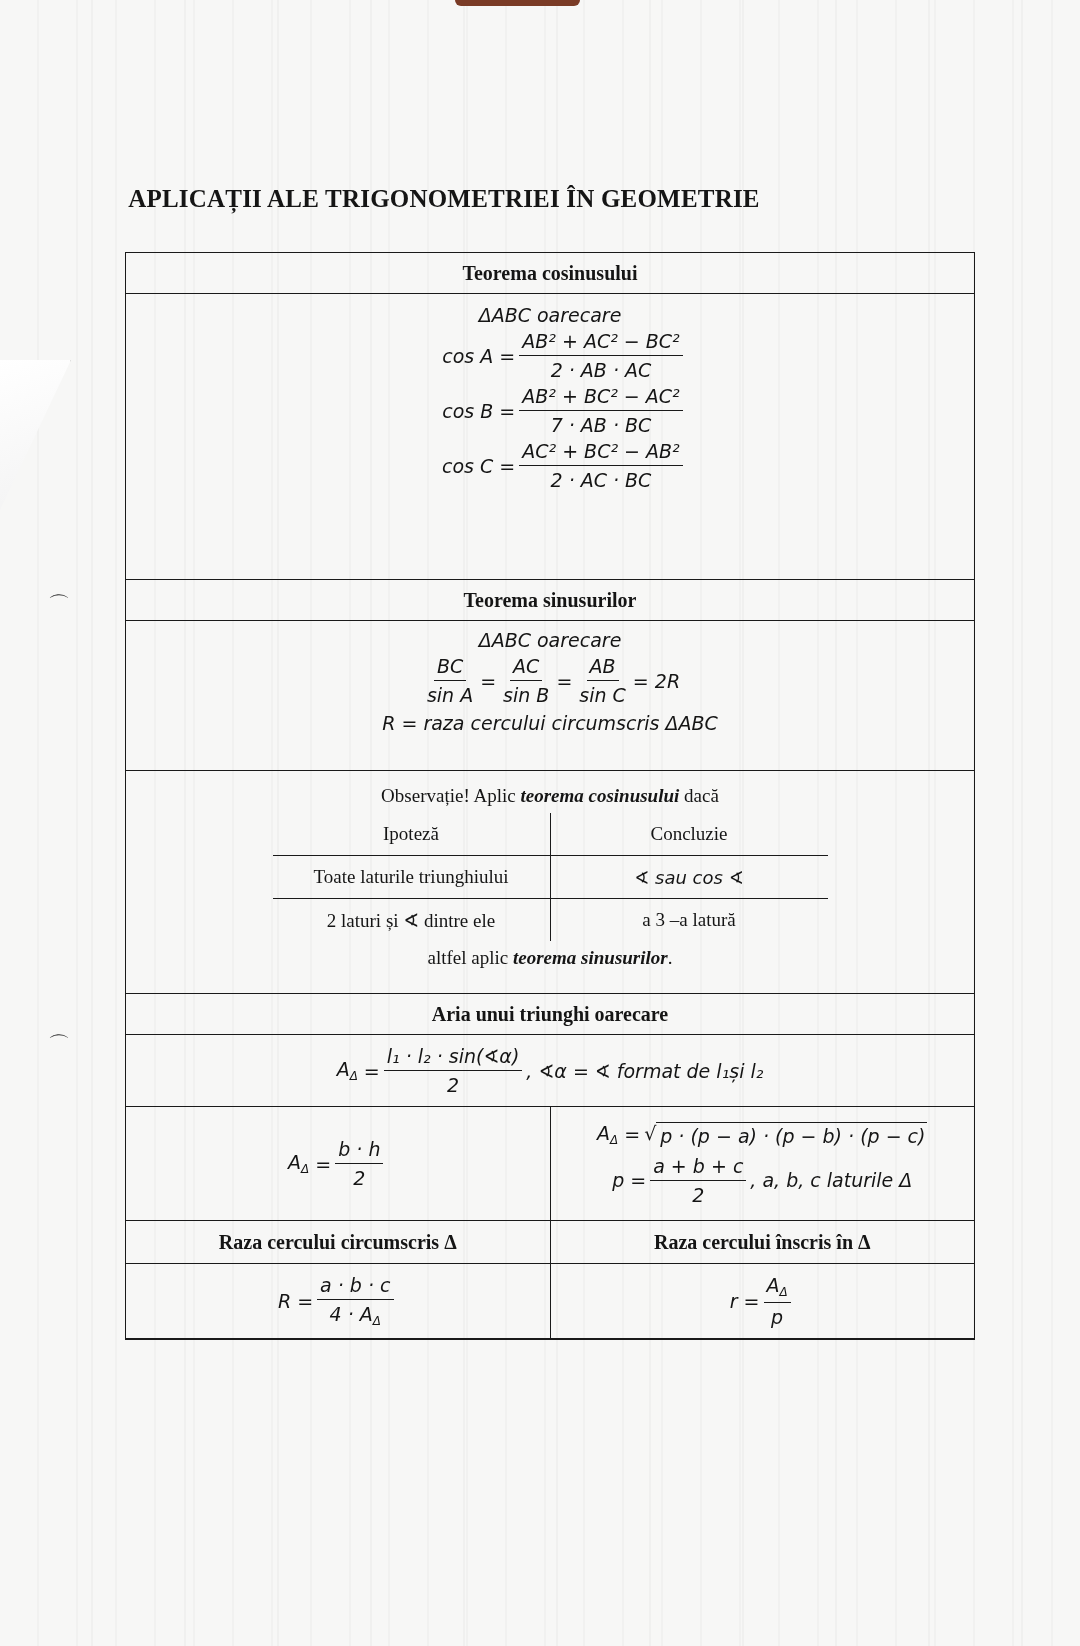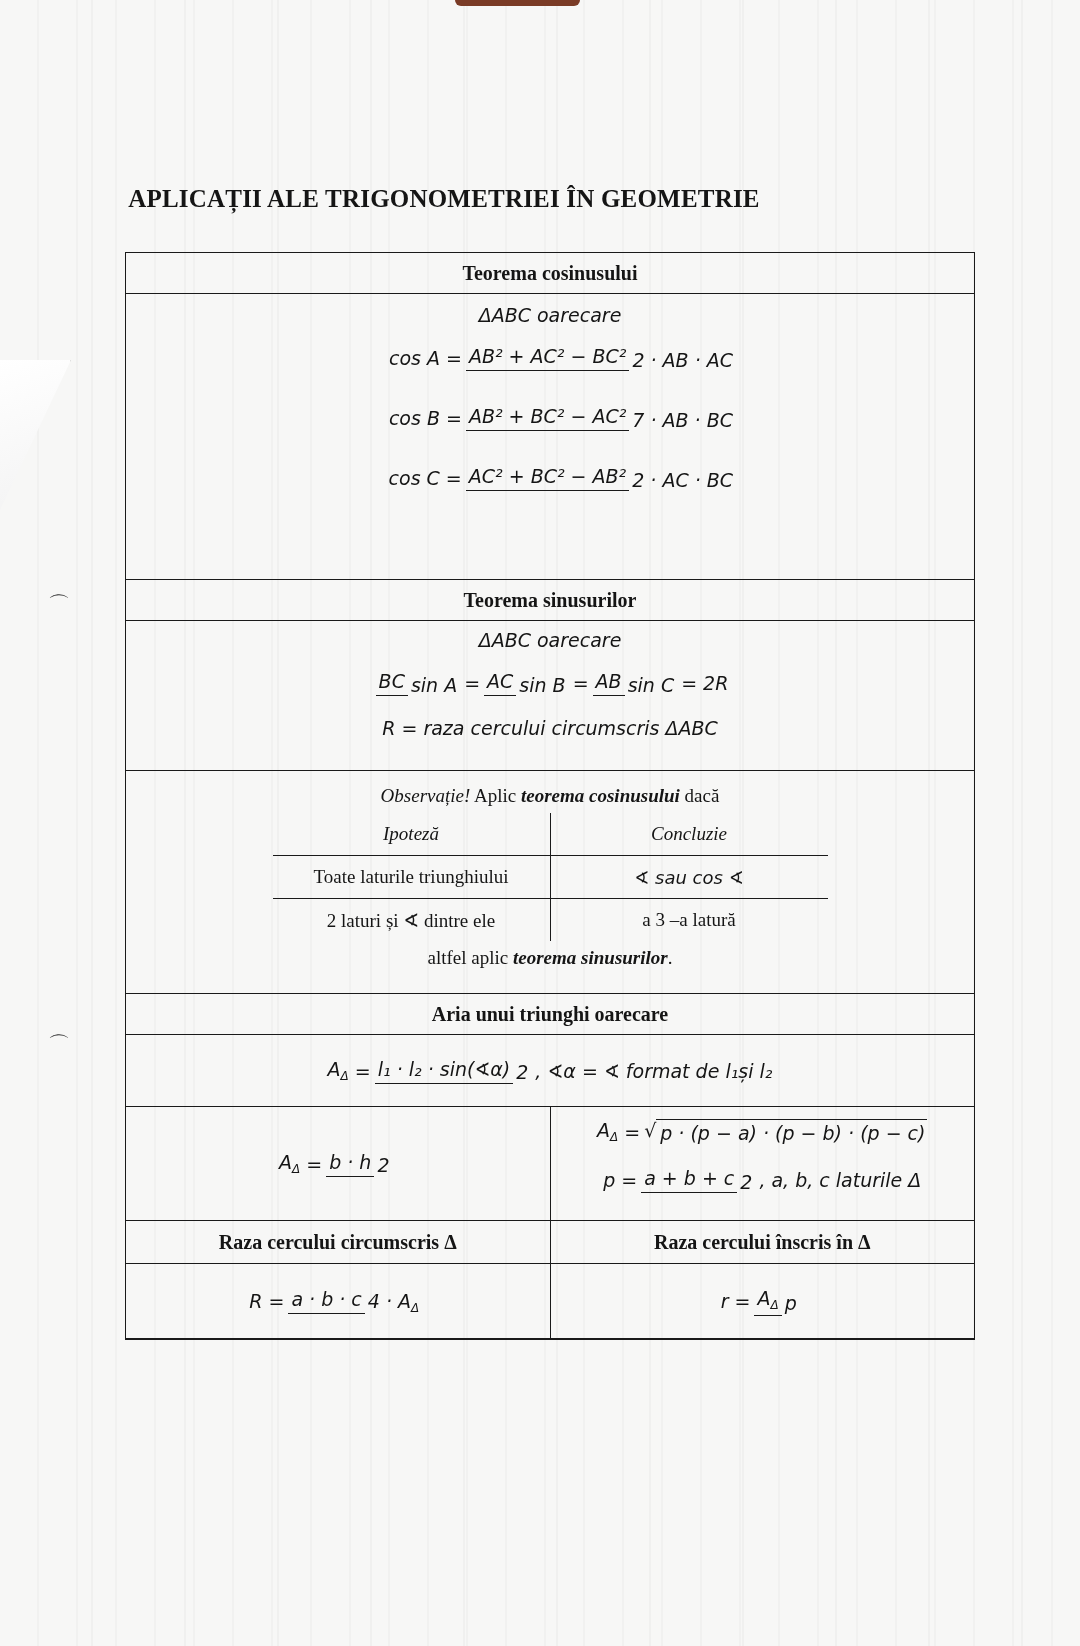--- a/index.html
+++ b/index.html
@@ -36,21 +36,21 @@
     }
     .row { border-top: 1.6px solid #1a1a1a; position: relative; }
     .row:first-child { border-top: none; }
     .head {
       text-align: center; font-weight: bold; font-size: 20px;
       height: 40px; line-height: 40px;
     }
     .center { text-align: center; }
     .math { font-family: "DejaVu Sans", sans-serif; font-style: italic; font-size: 19px; }
     .mathup { font-family: "DejaVu Sans", sans-serif; font-style: normal; }
-    .frac { display: inline-flex; flex-direction: row; align-items: center; vertical-align: middle; margin: 15px 4px; }
+    .frac { display: inline-flex; flex-direction: column; align-items: center; vertical-align: middle; margin: 0 4px; }
     .frac .num { padding: 0 3px 3px; border-bottom: 1.6px solid #1a1a1a; }
     .frac .den { padding: 3px 3px 0; }
     .eq-line { display: flex; align-items: center; justify-content: center; margin: 4px 0; }
     .eq-lhs { width: 80px; text-align: right; padding-right: 6px; }
     .cos-body { height: 286px; padding-top: 4px; box-sizing: border-box; }
     .sin-body { height: 150px; padding-top: 4px; box-sizing: border-box; }
     .obs-body { height: 223px; padding-top: 14px; box-sizing: border-box; font-size: 19px; }
     .obs-table { margin: 6px auto 0; width: 555px; border-collapse: collapse; font-size: 19px; }
     .obs-table td { text-align: center; height: 40px; }
     .obs-table tr.r1 td { border-top: 1.4px solid #1a1a1a; }
@@ -62,21 +62,21 @@
     .two-col > .cell.left { border-right: 1.6px solid #1a1a1a; }
     .heron-row { height: 113px; }
     .heron-row .cell { display: flex; flex-direction: column; align-items: center; justify-content: center; }
     .radius-head .cell { height: 42px; line-height: 42px; text-align: center; font-weight: bold; font-size: 20px; }
     .radius-body { height: 74px; }
     .radius-body .cell { display: flex; align-items: center; justify-content: center; }
     .sqrt { display: inline-flex; align-items: flex-start; }
     .sqrt .rad { border-top: 1.6px solid #1a1a1a; padding: 2px 2px 0 4px; }
     .sub { font-size: 12px; vertical-align: -4px; }
     .bi { font-weight: bold; font-style: italic; }
-    .it { font-style: italic; }
+    .it { }
   </style>
 </head>
 <body>
 
 <div class="scan-lines"></div>
 <div class="top-tab"></div>
 <div class="left-fold"></div>
 <div class="punch" style="top:590px">⌒</div>
 <div class="punch" style="top:1030px">⌒</div>
 

